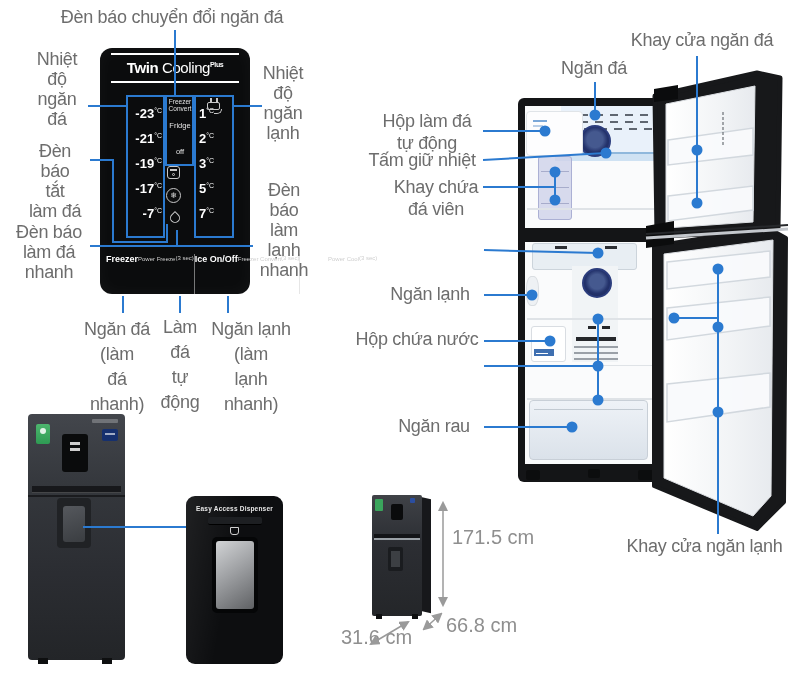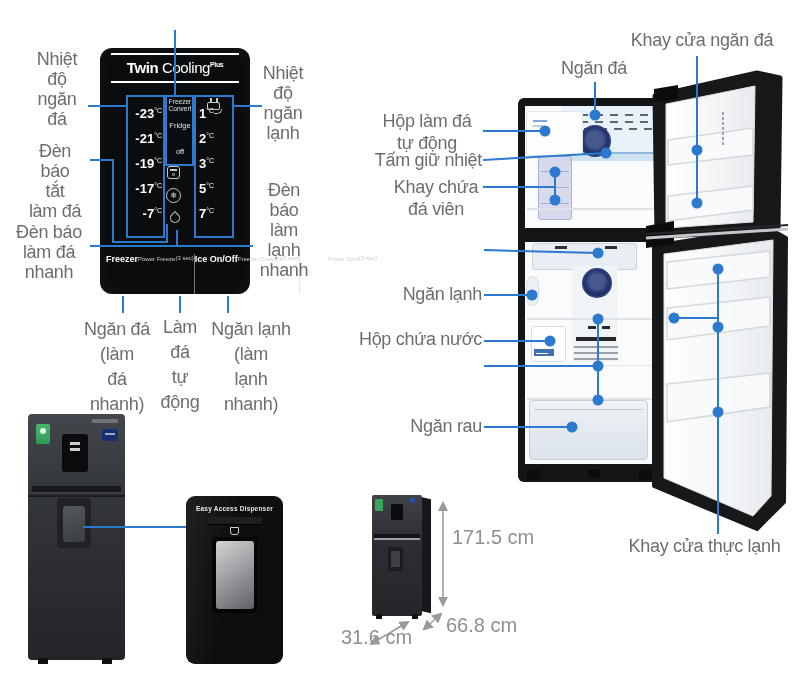--- a/index.html
+++ b/index.html
@@ -11,21 +11,21 @@
   *{box-sizing:border-box;margin:0;padding:0}
   body{background:#fff;font-family:"Liberation Sans",sans-serif}
   .canvas{position:relative;width:800px;height:700px;background:#fff;overflow:hidden}
 
   
   .lbl{position:absolute;color:var(--label-gray);font:18px/21px "Liberation Sans",sans-serif;
        white-space:pre-line;text-align:center;letter-spacing:-0.3px;z-index:2}
   .lh20{line-height:20px}
   .lh22{line-height:22px}
   .lh25{line-height:25px}
-  .ta-r{text-align:right}
+  .ta-r{text-align:center}
   .dim{position:absolute;color:var(--dim-gray);font:20px/22px "Liberation Sans",sans-serif;z-index:2}
 
   
   .panel{position:absolute;left:100px;top:48px;width:150px;height:246px;background:var(--panel-bg);
          border-radius:12px;z-index:1;box-shadow:inset 0 0 18px rgba(255,255,255,.04)}
   .p-title{position:absolute;left:11px;top:5px;width:128px;border-top:2px solid #fff;border-bottom:2px solid #fff;
            padding:4px 0 5px;text-align:center;color:#fff;font-size:15px;letter-spacing:-0.4px;white-space:nowrap}
   .p-title .bold{font-weight:bold}
   .p-title sup{font-size:7px;font-weight:bold;vertical-align:super}
   .temp{position:absolute;color:#fff;font-size:13px;font-weight:bold;height:16px;white-space:nowrap}
@@ -132,20 +132,21 @@
   .s-disp i{position:absolute;left:3px;top:4px;width:9px;height:16px;background:#3c3f43}
   .s-foot{position:absolute;top:119px;width:6px;height:5px;background:#0e0f10}
 
   svg.overlay{position:absolute;left:0;top:0;z-index:5;pointer-events:none}
 </style>
 </head>
 <body>
 
 <div class="canvas">
 
+  <div class="lbl" style="left:52px;top:7px;width:240px">Đèn báo chuyển đổi ngăn đá</div>
   <div class="lbl lh20" style="left:20px;top:49px;width:74px">Nhiệt
 độ
 ngăn
 đá</div>
   <div class="lbl lh20" style="left:18px;top:141px;width:74px">Đèn
 báo
 tắt
 làm đá</div>
   <div class="lbl lh20" style="left:5px;top:222px;width:88px">Đèn báo
 làm đá
@@ -175,21 +176,21 @@
   <div class="lbl" style="left:612px;top:30px;width:180px">Khay cửa ngăn đá</div>
   <div class="lbl" style="left:544px;top:58px;width:100px">Ngăn đá</div>
   <div class="lbl lh22" style="left:372px;top:110px;width:110px">Hộp làm đá
 tự động</div>
   <div class="lbl ta-r" style="left:362px;top:150px;width:120px">Tấm giữ nhiệt</div>
   <div class="lbl lh22" style="left:390px;top:176px;width:92px">Khay chứa
 đá viên</div>
   <div class="lbl ta-r" style="left:378px;top:284px;width:104px">Ngăn lạnh</div>
   <div class="lbl ta-r" style="left:352px;top:329px;width:130px">Hộp chứa nước</div>
   <div class="lbl ta-r" style="left:386px;top:416px;width:96px">Ngăn rau</div>
-  <div class="lbl" style="left:612px;top:536px;width:185px">Khay cửa thực lạnh</div>
+  <div class="lbl" style="left:612px;top:536px;width:185px">Khay cửa ngăn lạnh</div>
 
   <div class="dim" style="left:452px;top:526px">171.5 cm</div>
   <div class="dim" style="left:446px;top:614px">66.8 cm</div>
   <div class="dim" style="left:341px;top:626px">31.6 cm</div>
 
   <div class="panel">
     <div class="p-title">
       <span class="bold">Twin</span>
       <span>Cooling</span><sup>Plus</sup>
     </div>

